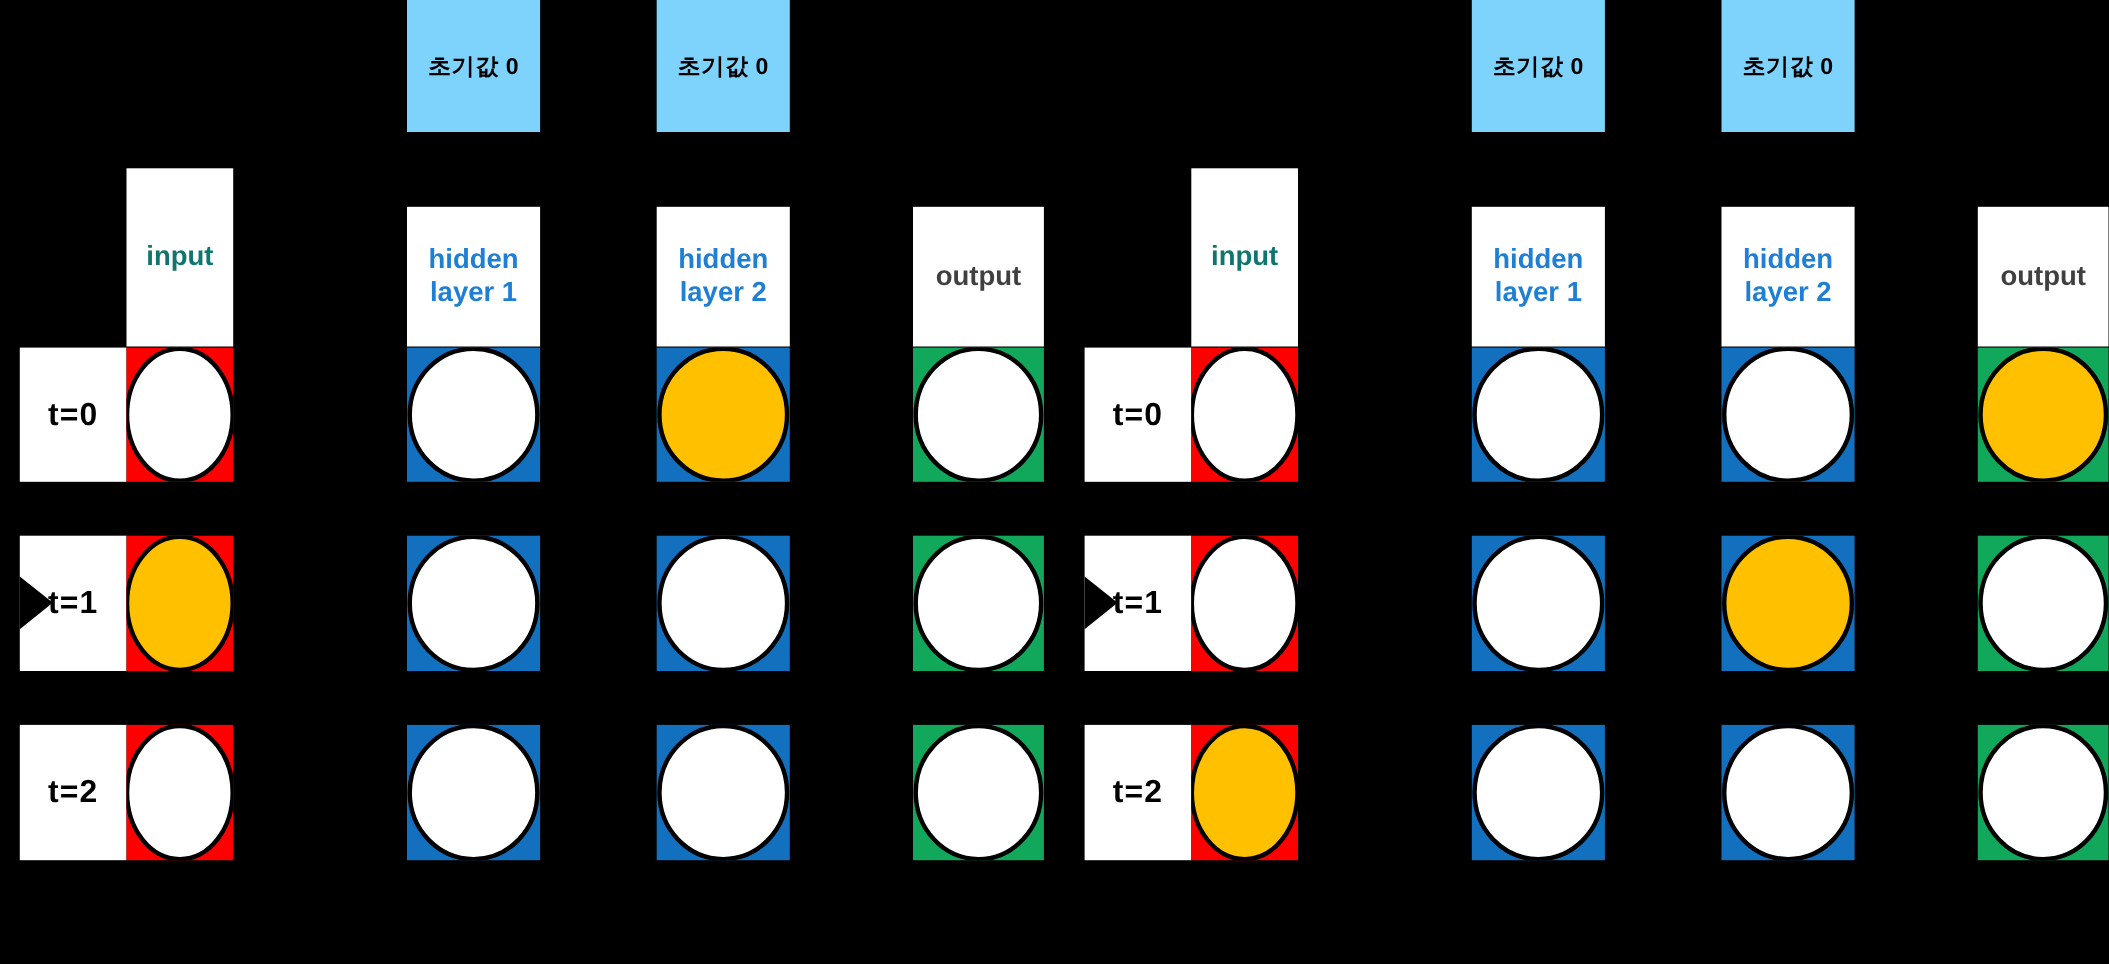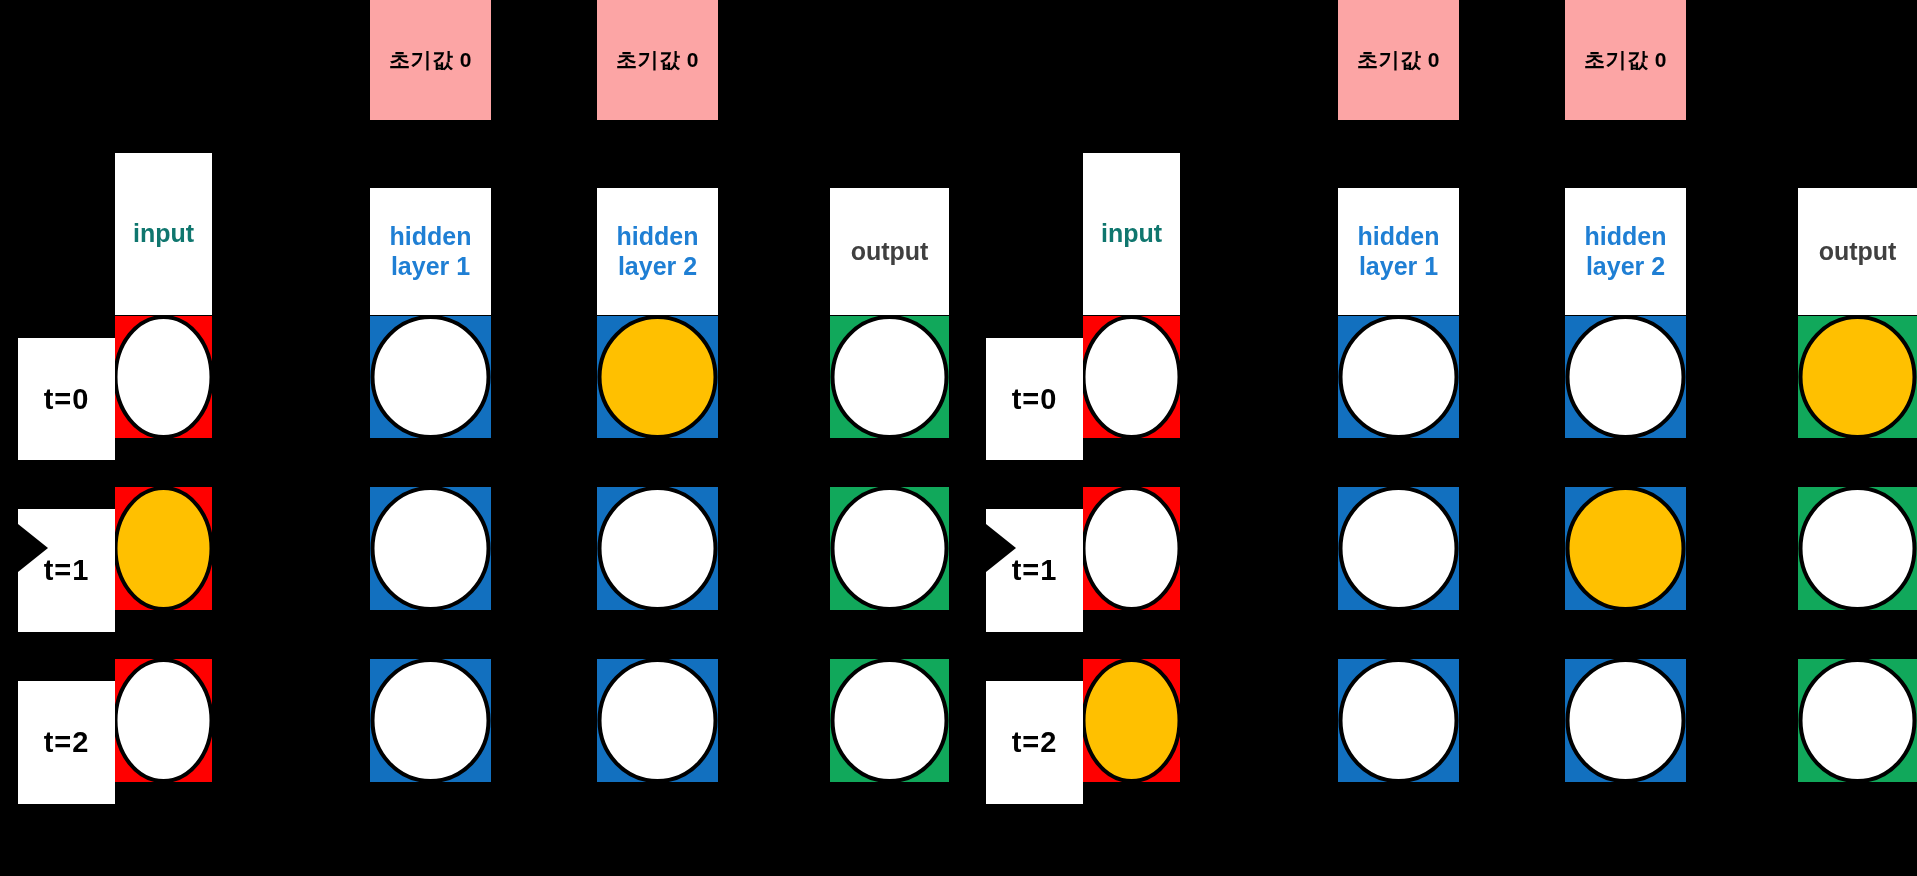--- a/index.html
+++ b/index.html
@@ -5,21 +5,21 @@
   html,body{margin:0;padding:0;background:#000;}
   body{
     width:1917px;height:876px;position:relative;overflow:hidden;
     font-family:"Liberation Sans","DejaVu Sans",sans-serif;
   }
   .panel{position:absolute;top:0;height:876px;width:958px;}
   .cell{position:absolute;box-sizing:border-box;}
 
   
   .initbox{
-    background:#fca5a5;color:#000000;
+    background:#7dd3fc;color:#000000;
     display:flex;align-items:center;justify-content:center;
     font-size:21px;font-weight:bold;letter-spacing:.5px;
   }
   
   .dotstub{
     position:absolute;width:0;border-left:3px dotted #000000;
   }
 
   
   .colhead{
@@ -29,21 +29,21 @@
     font-size:25px;font-weight:bold;
   }
   .colhead.input{color:#0f766e;}
   .colhead.hidden{color:#1f7fd4;}
   .colhead.output{color:#404040;}
 
   
   .tlabel{
     background:#ffffff;color:#000000;
     display:flex;align-items:center;justify-content:center;
-    font-size:29px;font-weight:bold;letter-spacing:1px;margin-top:22px;
+    font-size:29px;font-weight:bold;letter-spacing:1px;
   }
   
   .tri{
     position:absolute;width:0;height:0;
     border-top:24px solid transparent;
     border-bottom:24px solid transparent;
     border-left:30px solid #000000;
   }
 
   

